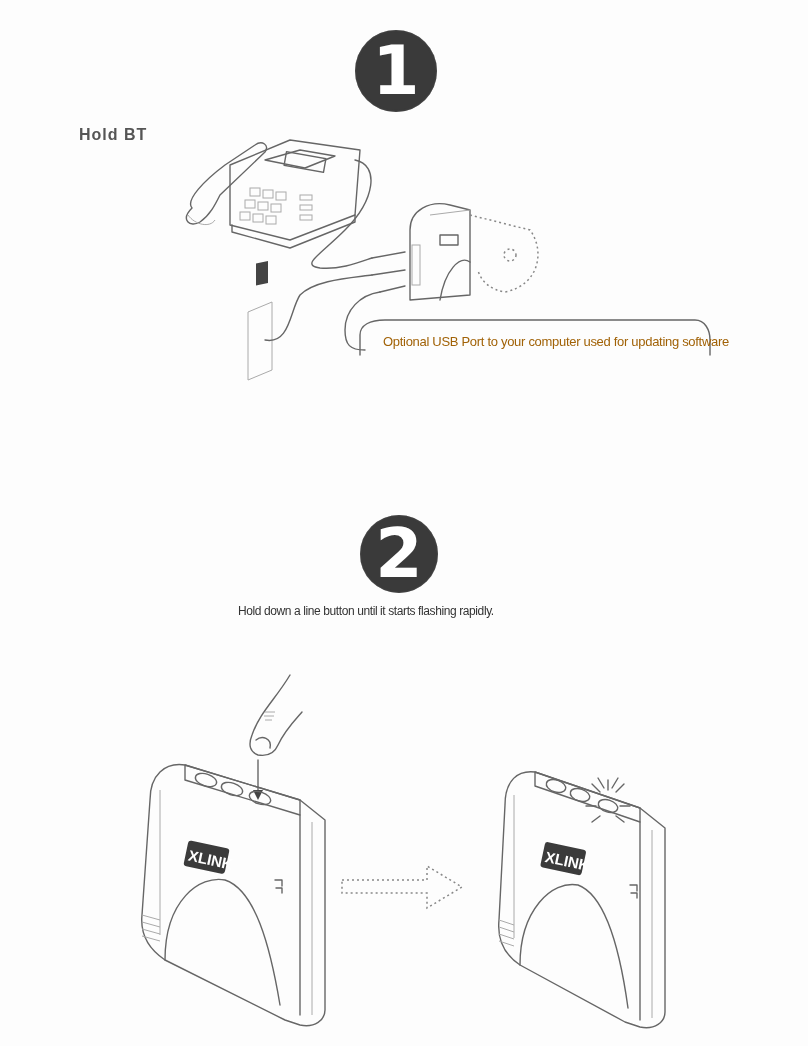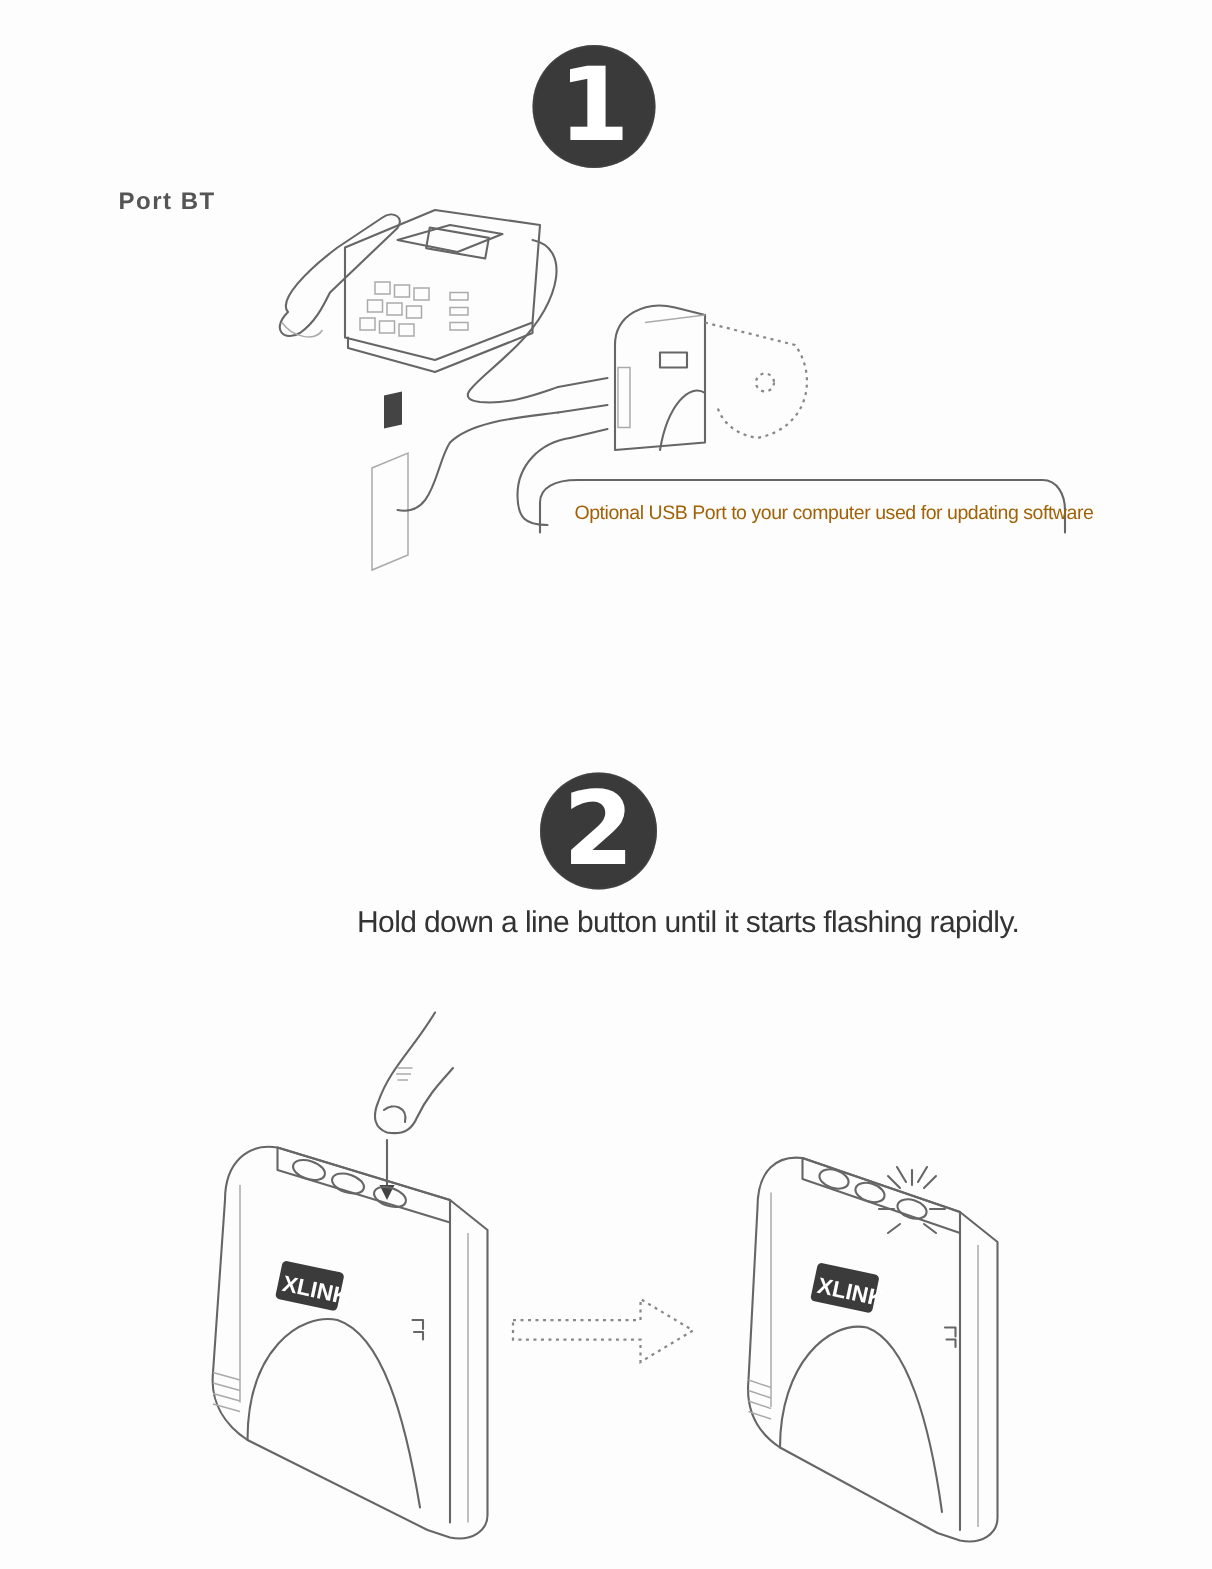--- a/index.html
+++ b/index.html
@@ -5,36 +5,36 @@
   html, body { margin: 0; padding: 0; background: #fdfdfd; }
   body { width: 808px; height: 1046px; position: relative; overflow: hidden;
          font-family: "Liberation Sans", sans-serif; color: #333; }
   .abs { position: absolute; }
   .step-badge { width: 82px; height: 82px; border-radius: 50%; background: #3a3a3a;
                 color: #fff; display: flex; align-items: center; justify-content: center;
                 font-family: "DejaVu Sans", sans-serif; font-weight: bold; font-size: 68px;
                 line-height: 1; box-shadow: 0 0 2px #555 inset; }
   .model-label { font-weight: bold; font-size: 16px; letter-spacing: 1px; color: #555; }
   .callout-text { font-size: 13px; color: #a16207; letter-spacing: -0.3px; font-family: "Liberation Sans", sans-serif; }
-  .instruction { font-size: 20px; color: #333; letter-spacing: -0.4px; }
+  .instruction { font-size: 12px; color: #333; letter-spacing: -0.4px; }
   svg { position: absolute; overflow: visible; }
   .line { fill: none; stroke: #666; stroke-width: 1.4; stroke-linecap: round; stroke-linejoin: round; }
   .line-light { fill: none; stroke: #aaa; stroke-width: 1; }
   .dotted { fill: none; stroke: #888; stroke-width: 1.5; stroke-dasharray: 2 3; }
   .xlink-tag { fill: #3b3b3b; }
   .xlink-text { fill: #fff; font-family: "Liberation Sans", sans-serif; font-weight: bold; }
 </style>
 </head>
 <body>
 
 <div class="abs step-badge" style="left:355px; top:30px;">
   <span>1</span>
 </div>
 
-<div class="abs model-label" style="left:79px; top:126px;">Port BT</div>
+<div class="abs model-label" style="left:79px; top:126px;">Hold BT</div>
 
 <svg width="808" height="400" style="left:0; top:0;">
 
   <g>
     <path class="line" d="M230,165 L290,140 L360,150 L355,215 L290,240 L230,225 Z"></path>
     <path class="line" d="M232,225 L232,232 L290,248 L355,222 L355,215"></path>
     <path class="line" d="M265,160 L300,150 L335,156 L305,168 Z"></path>
     <rect class="line" x="285" y="155" width="40" height="14" transform="rotate(10 305 162)"></rect>
 
     <g class="line-light">

